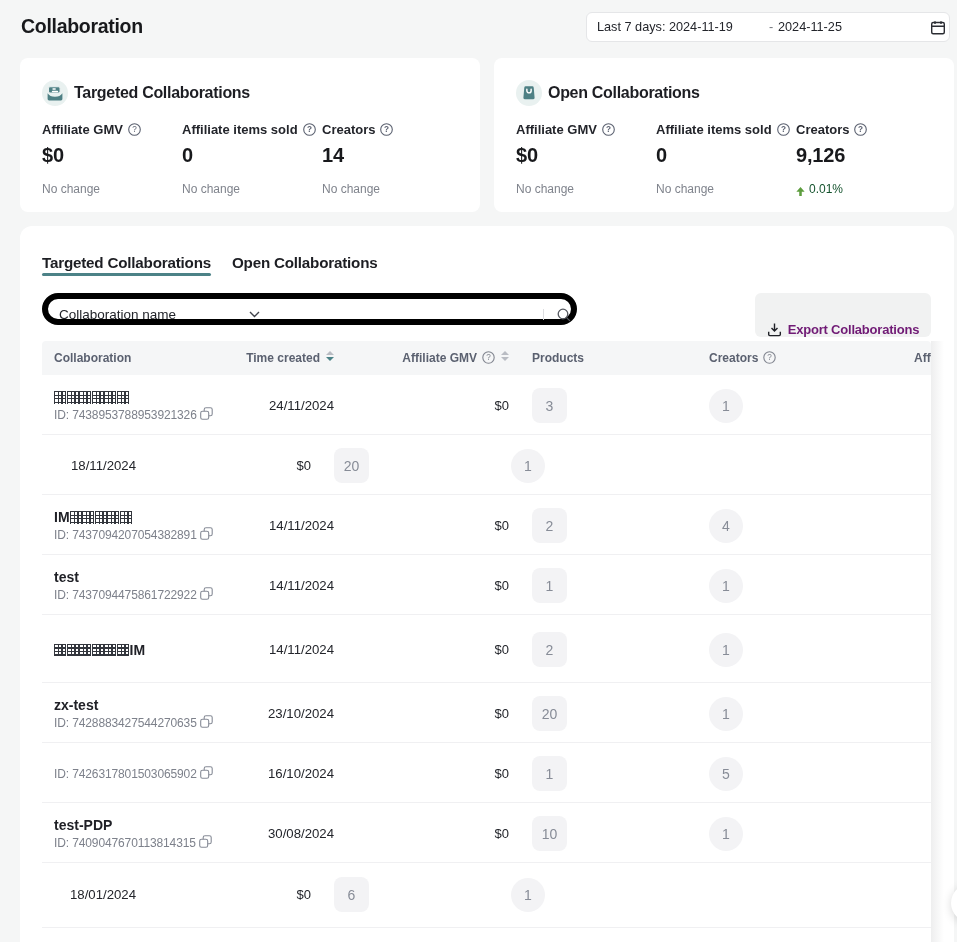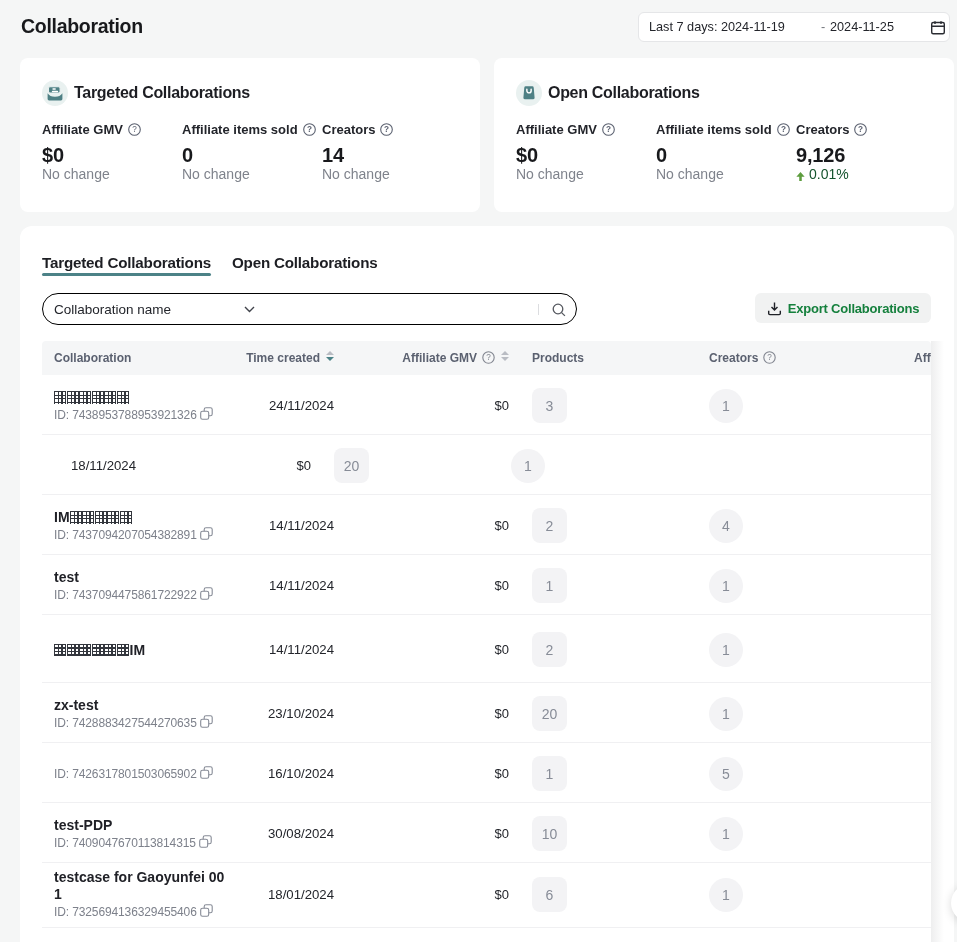--- a/index.html
+++ b/index.html
@@ -1,45 +1,45 @@
 <!DOCTYPE html>
 <html><head><meta charset="utf-8">
 <style>
 *{box-sizing:border-box;margin:0;padding:0}
 html,body{width:957px;height:942px;overflow:hidden}
 body{background:#f5f6f6;font-family:"Liberation Sans",sans-serif;color:#1f2127;position:relative}
 .topbar{position:absolute;left:20px;top:0;width:934px;height:58px}
 .title{position:absolute;left:1px;top:15px;font-size:19.5px;font-weight:700;color:#18191c;letter-spacing:-.3px}
-.dater{position:absolute;right:4px;top:12px;width:312px;height:30px;background:#fff;border:1px solid #e5e6e8;border-radius:6px;font-size:12.7px;color:#23252b}
+.dater{position:absolute;right:4px;top:12px;width:364px;height:30px;background:#fff;border:1px solid #e5e6e8;border-radius:6px;font-size:12.7px;color:#23252b}
 .dater span{position:absolute;top:7px;line-height:15px}
 .dater .d1{left:10px}
 .dater .sep{left:182px;color:#72757c}
 .dater .d2{left:191px}
 .dater svg{position:absolute;right:3px;top:7px}
 .cards{position:absolute;left:20px;top:58px;width:934px;height:154px;display:flex;gap:14px}
 .card{width:460px;height:154px;background:#fff;border-radius:8px;position:relative}
 .cicon{position:absolute;left:22px;top:22px;width:26px;height:26px;border-radius:50%;background:#e9f1f0;display:flex;align-items:center;justify-content:center}
 
 .stat{position:absolute;top:63px;width:140px;white-space:nowrap}
 .s1{left:22px}.s2{left:162px}.s3{left:302px}
 .slabel{font-size:13px;font-weight:700;color:#23252b;display:flex;align-items:center;gap:5px;height:16px}
 .sval{font-size:20px;line-height:24px;font-weight:700;color:#18191c;margin-top:6px;letter-spacing:-.2px}
-.schg{font-size:14px;line-height:14px;color:#7f838c;margin-top:0}
+.schg{font-size:12px;line-height:14px;color:#7f838c;margin-top:15px}
 .green{color:#14532d;display:flex;align-items:flex-end;gap:4px}
 .panel{position:absolute;left:20px;top:226px;width:934px;height:716px;background:#fff;border-radius:12px 12px 0 0}
 .tabs{position:absolute;left:22px;top:28px;display:flex;gap:21px}
 .tab{font-size:15.2px;line-height:17px;font-weight:700;color:#1d1e23;letter-spacing:-.2px;padding-bottom:5px;position:relative}
 .tab.on:after{content:"";position:absolute;left:0;right:0;bottom:0;height:3px;background:#4c8287;border-radius:2px}
 .toolbar{position:absolute;left:22px;top:67px;width:889px;height:32px}
-.search{position:absolute;left:0;top:0;width:535px;height:32px;border:1px solid #000000;border-radius:16px;background:#fff}
+.search{position:absolute;left:0;top:0;width:535px;height:32px;border:6px solid #000000;border-radius:16px;background:#fff}
 .search .sel{position:absolute;left:11px;top:8px;font-size:13.5px;color:#23252b}
 .search .chev{position:absolute;left:201px;top:12px}
 .search .div{position:absolute;left:495px;top:10px;width:1px;height:11px;background:#dcdde0}
 .search .mag{position:absolute;left:508px;top:8px}
-.exportbtn{position:absolute;right:0;top:0;width:176px;height:30px;background:#f1f2f2;border-radius:6px;display:flex;align-items:center;justify-content:center;font-size:13px;font-weight:700;color:#15803d;gap:6px;letter-spacing:-.2px}
+.exportbtn{position:absolute;right:0;top:0;width:176px;height:44px;background:#f1f2f2;border-radius:6px;display:flex;align-items:flex-end;justify-content:center;font-size:13px;font-weight:700;color:#701a75;gap:6px;letter-spacing:-.2px}
 .tablewrap{position:absolute;left:22px;top:114.5px;width:889px;height:602px;overflow:hidden}
 .thead>div,.trow>div{flex:none}
 .thead{display:flex;height:34px;background:#f5f6f7;border-radius:4px 4px 0 0;align-items:center;font-size:12px;font-weight:700;color:#5b6170}
 .trow{display:flex;height:60px;padding-top:3px;border-bottom:1px solid #f0f0f2;align-items:center;font-size:13px;color:#23252b}
 .c1{width:198px;padding-left:12px}
 .c2{width:106px;text-align:right;padding-right:12px}
 .c3{width:174px;text-align:right;padding-right:11px}
 .c4{width:180px;padding-left:12px}
 .c5{width:200px;padding-left:9px}
 .c6{width:200px;padding-left:14px;white-space:nowrap}
@@ -320,27 +320,20 @@
       <div class="c3">$0</div>
       <div class="c4">
           <div class="chipS">10</div>
         </div>
       <div class="c5">
           <div class="chipC">1</div>
         </div>
       <div class="c6"></div>
     </div>
     <div class="trow" style="height:65px;padding-top:0">
-      <div class="c1">
-          <div class="name" style="max-width:176px;line-height:17px">testcase for Gaoyunfei 00 1</div>
-          <div class="idline">ID: 7325694136329455406<svg width="13" height="13" viewBox="0 0 13 13">
-              <rect x="4.2" y="0.7" width="8" height="8" rx="1.8" fill="none" stroke="#868b96" stroke-width="1.1"></rect>
-              <rect x="0.7" y="4.2" width="8" height="8" rx="1.8" fill="#fff" stroke="#868b96" stroke-width="1.1"></rect>
-            </svg></div>
-        </div>
       <div class="c2 datec">18/01/2024</div>
       <div class="c3">$0</div>
       <div class="c4">
           <div class="chipS">6</div>
         </div>
       <div class="c5">
           <div class="chipC">1</div>
         </div>
       <div class="c6"></div>
     </div>

